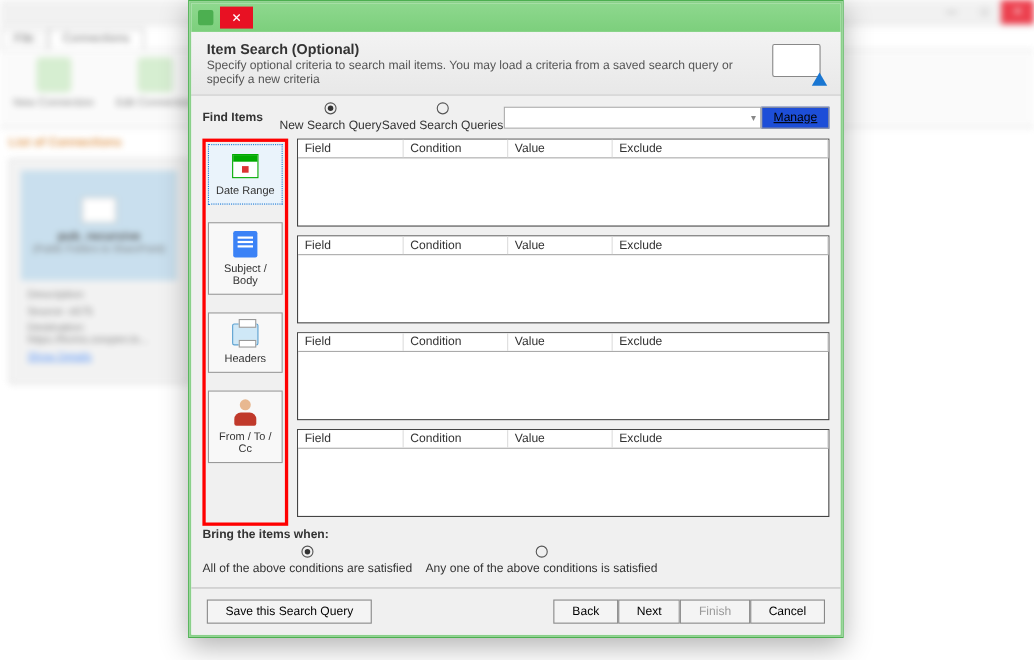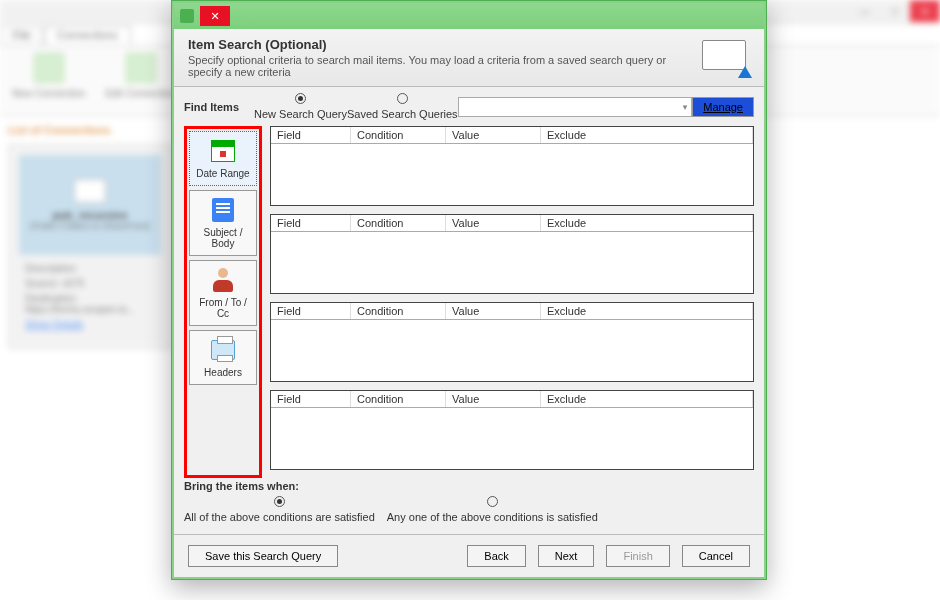--- a/index.html
+++ b/index.html
@@ -46,33 +46,33 @@
 .content { flex:1; padding:6px 10px; overflow:auto; background:#f0f0f0;}
 .toprow { display:flex; align-items:center; gap:0; margin-bottom:6px;}
 .toprow .lbl { font-size:11px; font-weight:bold; color:#333; width:70px;}
 .radio { display:flex; align-items:center; gap:4px; font-size:11px; color:#333; cursor:pointer;flex-direction:column;}
 .radio .dot { width:11px; height:11px; border:1px solid #555; border-radius:50%; display:flex; align-items:center; justify-content:center;}
 .radio.checked .dot::after { content:""; width:5px; height:5px; background:#333; border-radius:50%;}
 .combo { flex:1; height:20px; border:1px solid #aaa; background:#fff; font-size:11px; color:#888; display:flex; align-items:center; padding:0 4px; position:relative;}
 .combo::after { content:"▾"; position:absolute; right:4px; font-size:9px; color:#888;}
 .mng-btn { height:20px; padding:0 10px; font-size:11px; border:1px solid #999; background:#1d4ed8; cursor:pointer; text-decoration:underline;}
 .main-cols { display:flex; gap:8px;}
-.cat-col { width:78px; display:flex; flex-direction:column; gap:4px; border:3px solid #f00; padding:2px;}
+.cat-col { width:78px; display:flex; flex-direction:column; gap:16px; border:3px solid #f00; padding:2px;}
 .cat-btn { border:1px solid #999; background:#f8f8f8; padding:6px 2px; display:flex; flex-direction:column; align-items:center; gap:4px; cursor:pointer;}
 .cat-btn.selected { border:1px dotted #1976d2; background:#eaf3fb;}
 .cat-btn .cicon { width:28px; height:26px; display:flex; align-items:center; justify-content:center;}
 .cat-btn .clabel { font-size:10px; text-align:center; color:#333; line-height:1.1;}
 .tables-col { flex:1; display:flex; flex-direction:column;}
 .crit-table { border:1px solid #444; background:#fff; margin-bottom:8px; flex:1; min-height:80px;}
 .crit-head { display:flex; background:#fff; border-bottom:1px solid #aaa;}
 .crit-head div { font-size:11px; color:#333; padding:2px 6px; border-right:1px solid #ddd;}
-.ch-field { width:80px;} .ch-cond { width:95px;} .ch-val { width:95px;} .ch-exc { flex:1;}
+.ch-field { width:96px;} .ch-cond { width:95px;} .ch-val { width:95px;} .ch-exc { flex:1;}
 .bring-row { font-size:11px; font-weight:bold; color:#333; margin-top:2px;}
 .bring-opts { display:flex; gap:12px; margin-top:4px;}
-.footer { border-top:1px solid #bbb; padding:10px 14px; display:flex; align-items:center; gap:12px; background:#f0f0f0;}
+.footer { border-top:1px solid #bbb; padding:10px 14px; display:flex; align-items:center; gap:0; background:#f0f0f0;}
 .btn { height:22px; padding:0 16px; font-size:11px; border:1px solid #888; background:#f4f4f4; cursor:pointer;}
 .btn.dis { color:#999; cursor:default;}
 .spacer { flex:1;}
 
 .i-cal { width:24px; height:22px; border:1px solid #0a0; background:#fff; position:relative;}
 .i-cal::before { content:""; position:absolute; top:0; left:0; right:0; height:6px; background:#0a0;}
 .i-cal::after { content:""; position:absolute; top:10px; left:8px; width:6px; height:6px; background:#d33;}
 .i-doc { width:22px; height:24px; background:#3b82f6; border-radius:2px; position:relative;}
 .i-doc::after { content:""; position:absolute; left:4px; top:5px; width:14px; height:2px; background:#fff; box-shadow:0 4px 0 #fff, 0 8px 0 #fff;}
 .i-user { width:24px; height:24px; position:relative;}
@@ -168,32 +168,32 @@
             <div class="clabel">Date Range</div>
           </div>
           <div class="cat-btn">
             <div class="cicon">
                 <div class="i-doc"></div>
               </div>
             <div class="clabel">Subject / Body</div>
           </div>
           <div class="cat-btn">
             <div class="cicon">
+                <div class="i-print"></div>
+              </div>
+            <div class="clabel">Headers</div>
+          </div>
+          <div class="cat-btn">
+            <div class="cicon">
                 <div class="i-user">
                   <div class="head"></div>
                   <div class="body"></div>
                 </div>
               </div>
             <div class="clabel">From / To / Cc</div>
-          </div>
-          <div class="cat-btn">
-            <div class="cicon">
-                <div class="i-print"></div>
-              </div>
-            <div class="clabel">Headers</div>
           </div>
         </div>
 
         <div class="tables-col">
           <div class="crit-table">
             <div class="crit-head">
               <div class="ch-field">Field</div>
               <div class="ch-cond">Condition</div>
               <div class="ch-val">Value</div>
               <div class="ch-exc">Exclude</div>

